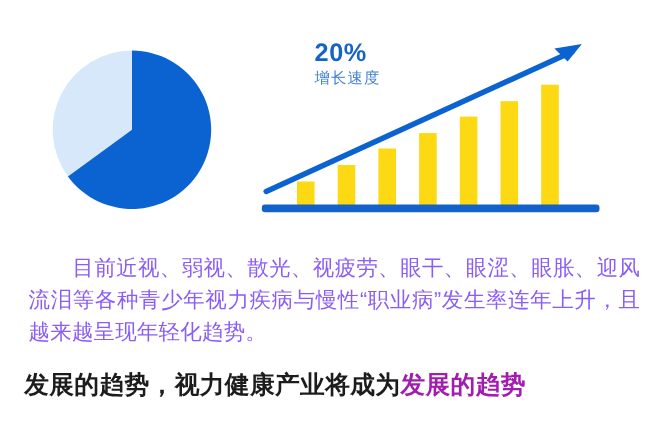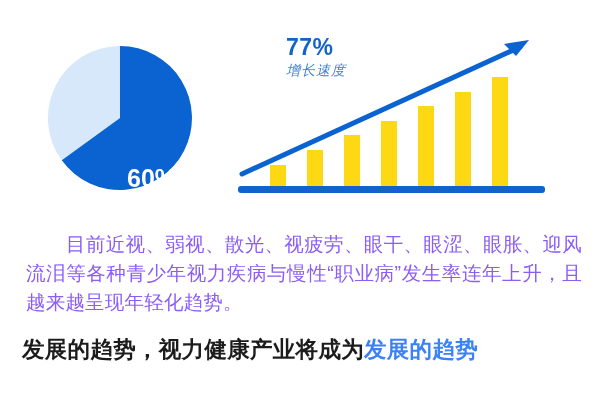--- a/index.html
+++ b/index.html
@@ -74,21 +74,20 @@
     font-weight: bold;
     color: #1464C8;
     letter-spacing: 0.5px;
   }
   .growth-sub {
     display: block;
     margin-top: 4px;
     font-size: 14px;
     color: #3F7FD2;
     letter-spacing: 1px;
-    font-style: italic;
   }
 
   
   .text-block {
     position: absolute;
     left: 0;
     top: 222px;
     width: 600px;
     height: 178px;
   }
@@ -114,39 +113,38 @@
     width: 566px;
     margin: 0;
     font-size: 22.5px;
     font-weight: bold;
     color: #1c1c1c;
     line-height: 1.2;
     letter-spacing: 0.3px;
     white-space: nowrap;
   }
   .tagline .highlight {
-    color: #3b82f6;
+    color: #a21caf;
     margin-top: 20px;
   }
 </style>
 </head>
 <body>
 
 <div id="infographic">
 
   <div class="graphics-band">
 
     <div class="pie-wrap">
       <svg class="pie-svg" viewBox="0 0 150 150">
 
         <path d="M 75 75 L 75 3 A 72 72 0 0 0 16.74 117.35 Z" fill="#D6E8FA"></path>
 
         <path d="M 75 75 L 16.74 117.35 A 72 72 0 1 0 75 3 Z" fill="#0A63D1"></path>
       </svg>
-      <span class="pie-label">60%</span>
     </div>
 
     <div class="bars-wrap">
       <svg class="bars-svg" viewBox="0 0 320 175">
 
         <g>
           <line x1="10" y1="146" x2="288" y2="19" stroke="#0A63D1" stroke-width="5" stroke-linecap="round"></line>
           <polygon points="297,12 272,16 284,28" fill="#0A63D1"></polygon>
         </g>
 
@@ -158,21 +156,21 @@
           <rect x="186" y="78" width="16" height="81" fill="#FCD913"></rect>
           <rect x="223" y="64" width="16" height="95" fill="#FCD913"></rect>
           <rect x="260" y="49" width="16" height="110" fill="#FCD913"></rect>
         </g>
 
         <rect x="6" y="158" width="307" height="7" rx="3" fill="#1362CC"></rect>
       </svg>
     </div>
 
     <div class="growth-note">
-      <span class="growth-pct">77%</span>
+      <span class="growth-pct">20%</span>
       <span class="growth-sub">增长速度</span>
     </div>
 
   </div>
 
   <div class="text-block">
     <p class="body-paragraph">目前近视、弱视、散光、视疲劳、眼干、眼涩、眼胀、迎风流泪等各种青少年视力疾病与慢性“职业病”发生率连年上升，且越来越呈现年轻化趋势。</p>
 
     <p class="tagline">
       <span>发展的趋势，视力健康产业将成为</span><span class="highlight">发展的趋势</span>

